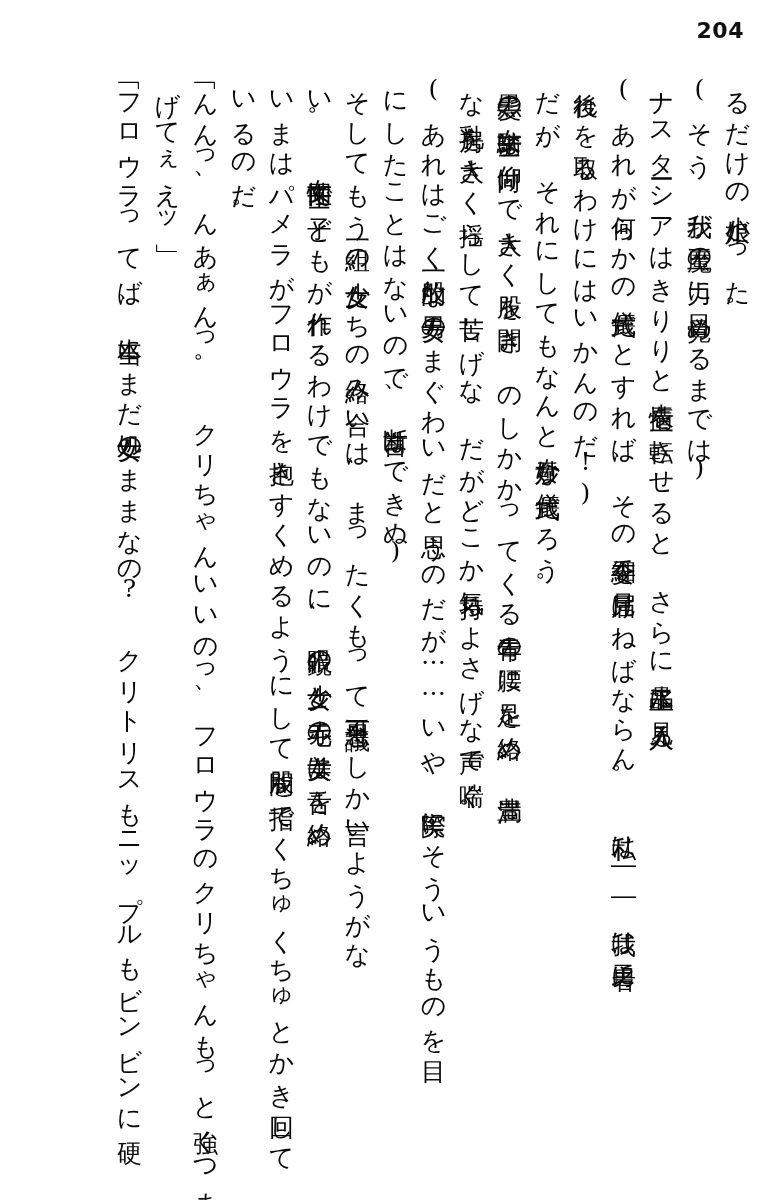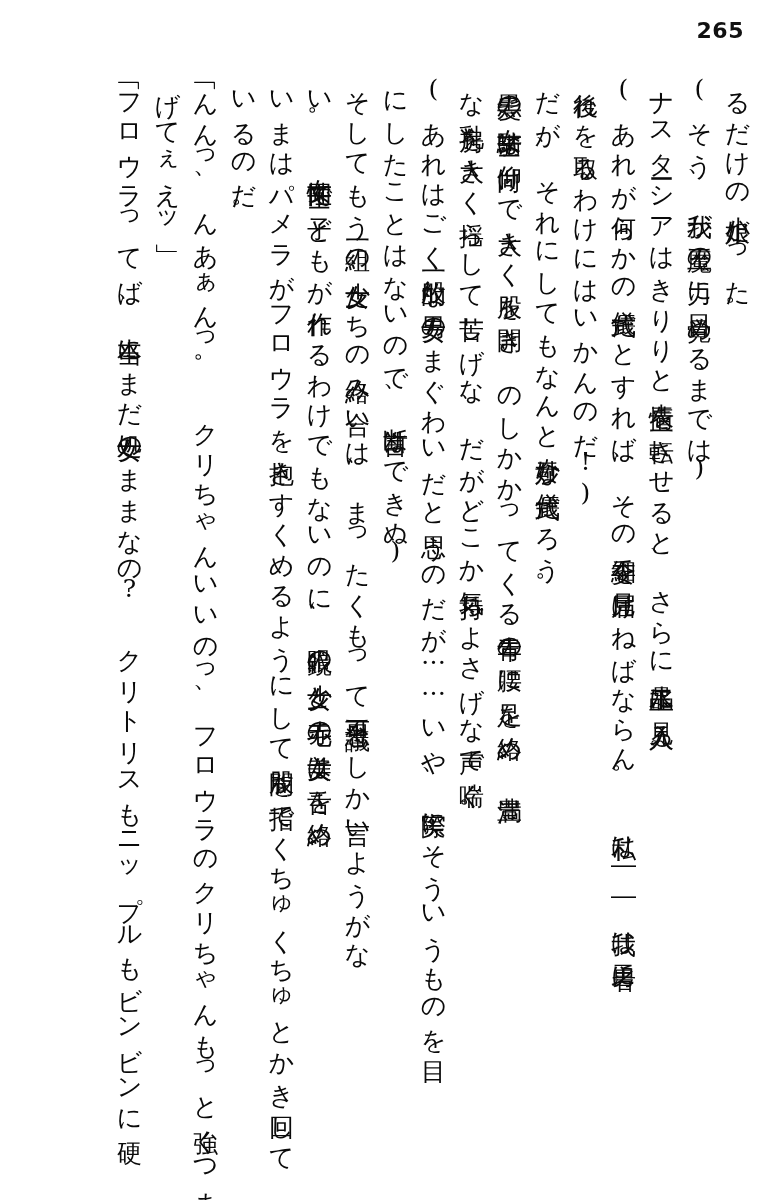--- a/index.html
+++ b/index.html
@@ -63,21 +63,21 @@
     color: #0a0a0a;
   }
 
   
 </style>
 </head>
 <body>
 
 <div class="page">
 
-  <div class="page-number">265</div>
+  <div class="page-number">204</div>
 
   <div class="text-body">
     <div class="tcol">るだけの小娘だった。</div>
     <div class="tcol">(そう、我が魔王の力に目覚めるまでは)</div>
     <div class="tcol">ナスターシアはきりりと表情を一転させると、さらに水晶玉に見入る。</div>
     <div class="tcol">(あれが何らかの儀式だとすれば、その委細を見届けねばならん。　私は――我は勇者に</div>
     <div class="tcol">後れを取るわけにはいかんのだ!)</div>
     <div class="tcol">だが、それにしてもなんと奇妙な儀式だろう。</div>
     <div class="tcol">黒髪の女騎士は仰向けで大きく股を開き、のしかかってくる青年の腰に足を絡め、豊満</div>
     <div class="tcol">な乳房を大きく揺らして苦しげな、だがどこか気持ちよさげな声で喘ぐ。</div>

